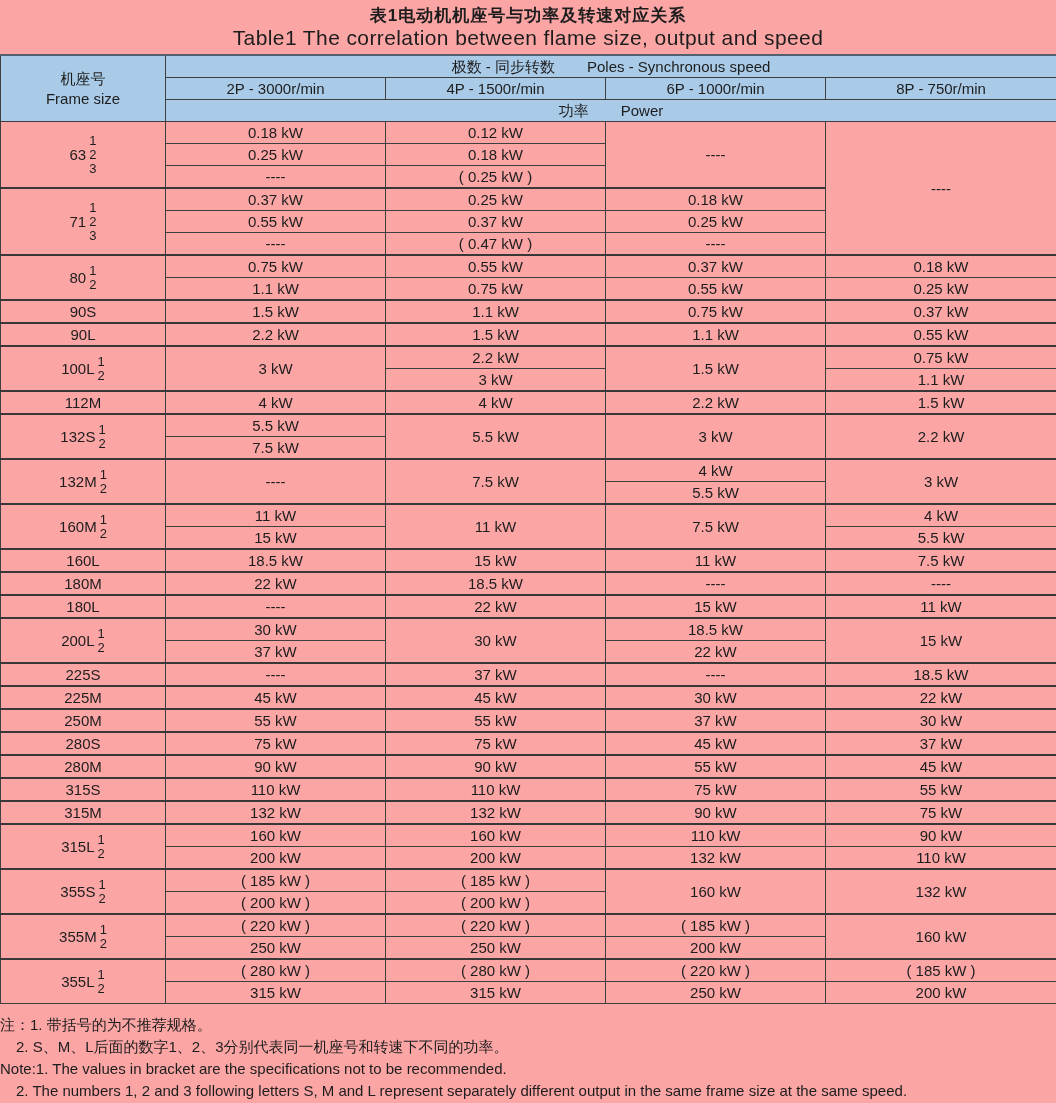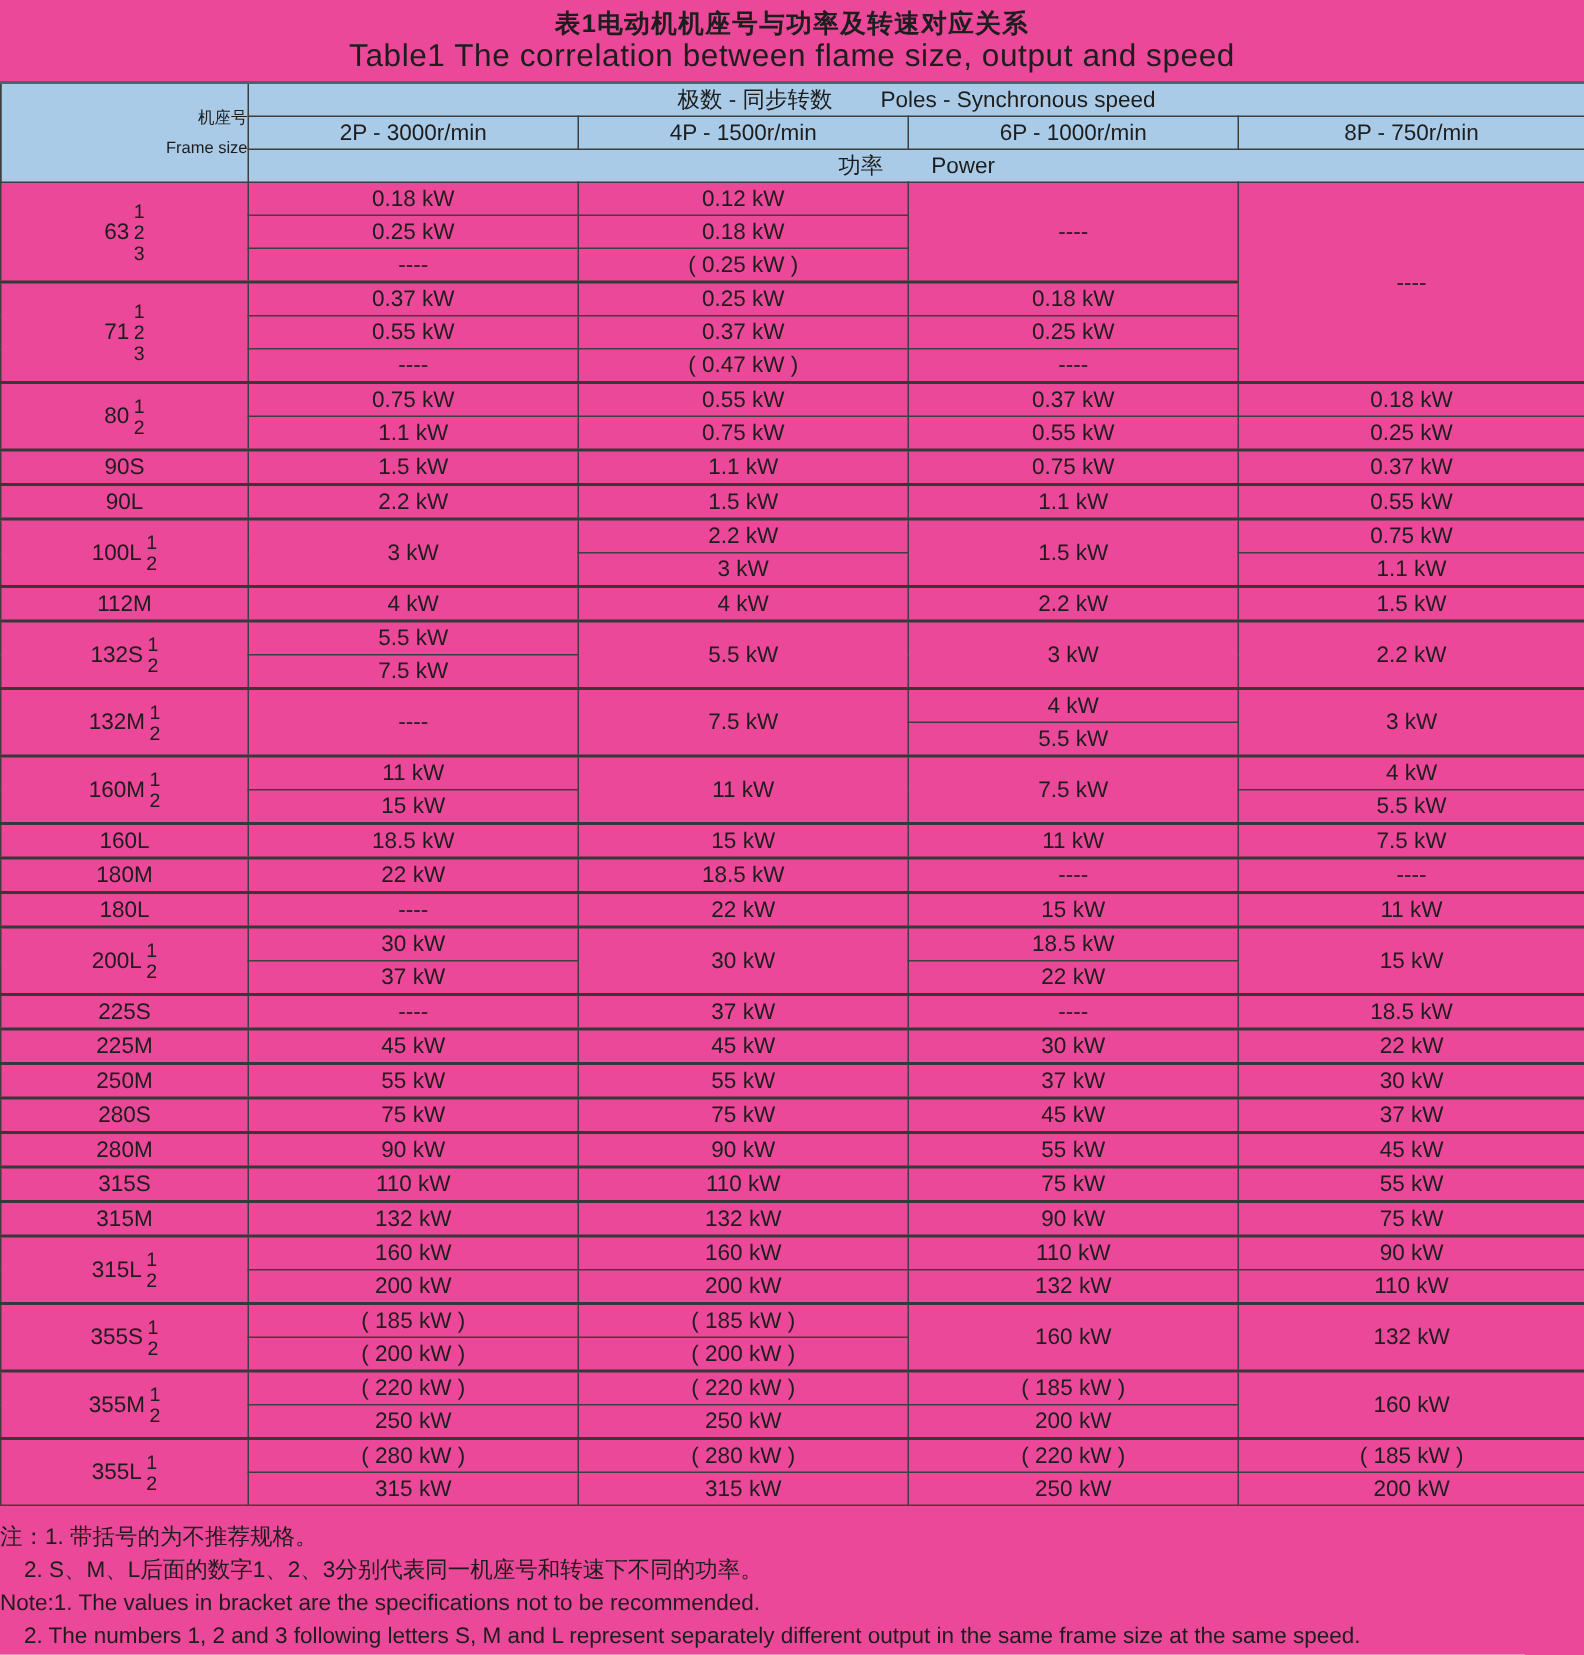--- a/index.html
+++ b/index.html
@@ -3,21 +3,21 @@
 <meta charset="utf-8">
 <style>
   * { box-sizing: border-box; }
   html, body { margin: 0; padding: 0; }
   body {
     width: 1056px; height: 1103px;
     background: #ffffff;
     font-family: "Liberation Sans", sans-serif;
     color: #1d1d1d;
   }
-  .page { position: relative; width: 1056px; height: 1103px; background: #ec4899; }
+  .page { position: relative; width: 1056px; height: 1103px; background: #fca5a5; }
 
   .title-zh {
     text-align: center; font-size: 17px; font-weight: bold;
     letter-spacing: 1px; padding-top: 6px; line-height: 20px;
   }
   .title-en {
     text-align: center; font-size: 21px; font-weight: 500;
     letter-spacing: 0.4px; line-height: 20px; margin-top: 2px;
   }
 
@@ -30,21 +30,21 @@
     border: 1px solid #3f3f3f;
     font-size: 15px; font-weight: normal;
     text-align: center; vertical-align: middle;
     padding: 0; height: 21px; line-height: 21px;
     overflow: hidden; white-space: nowrap;
   }
   thead th { background: #a9cbe8; }
   tr.h1 th { height: 22px; }
   tr.h2 th { height: 22px; }
   tr.h3 th { height: 20px; }
-  .frame-head div { line-height: 20px; font-size: 11px; text-align: right; }
+  .frame-head div { line-height: 20px; font-size: 15px; }
   .zh-en .gap { margin-left: 32px; }
 
   tbody tr.group-start th, tbody tr.group-start td { border-top: 2px solid #383838; }
 
   .frame-cell .fwrap { display: inline-flex; align-items: center; }
   .frame-cell .flabel { font-size: 15px; text-align: center; }
   .frame-cell .fsubs {
     display: inline-flex; flex-direction: column;
     font-size: 13px; line-height: 14px; margin-left: 3px;
   }

